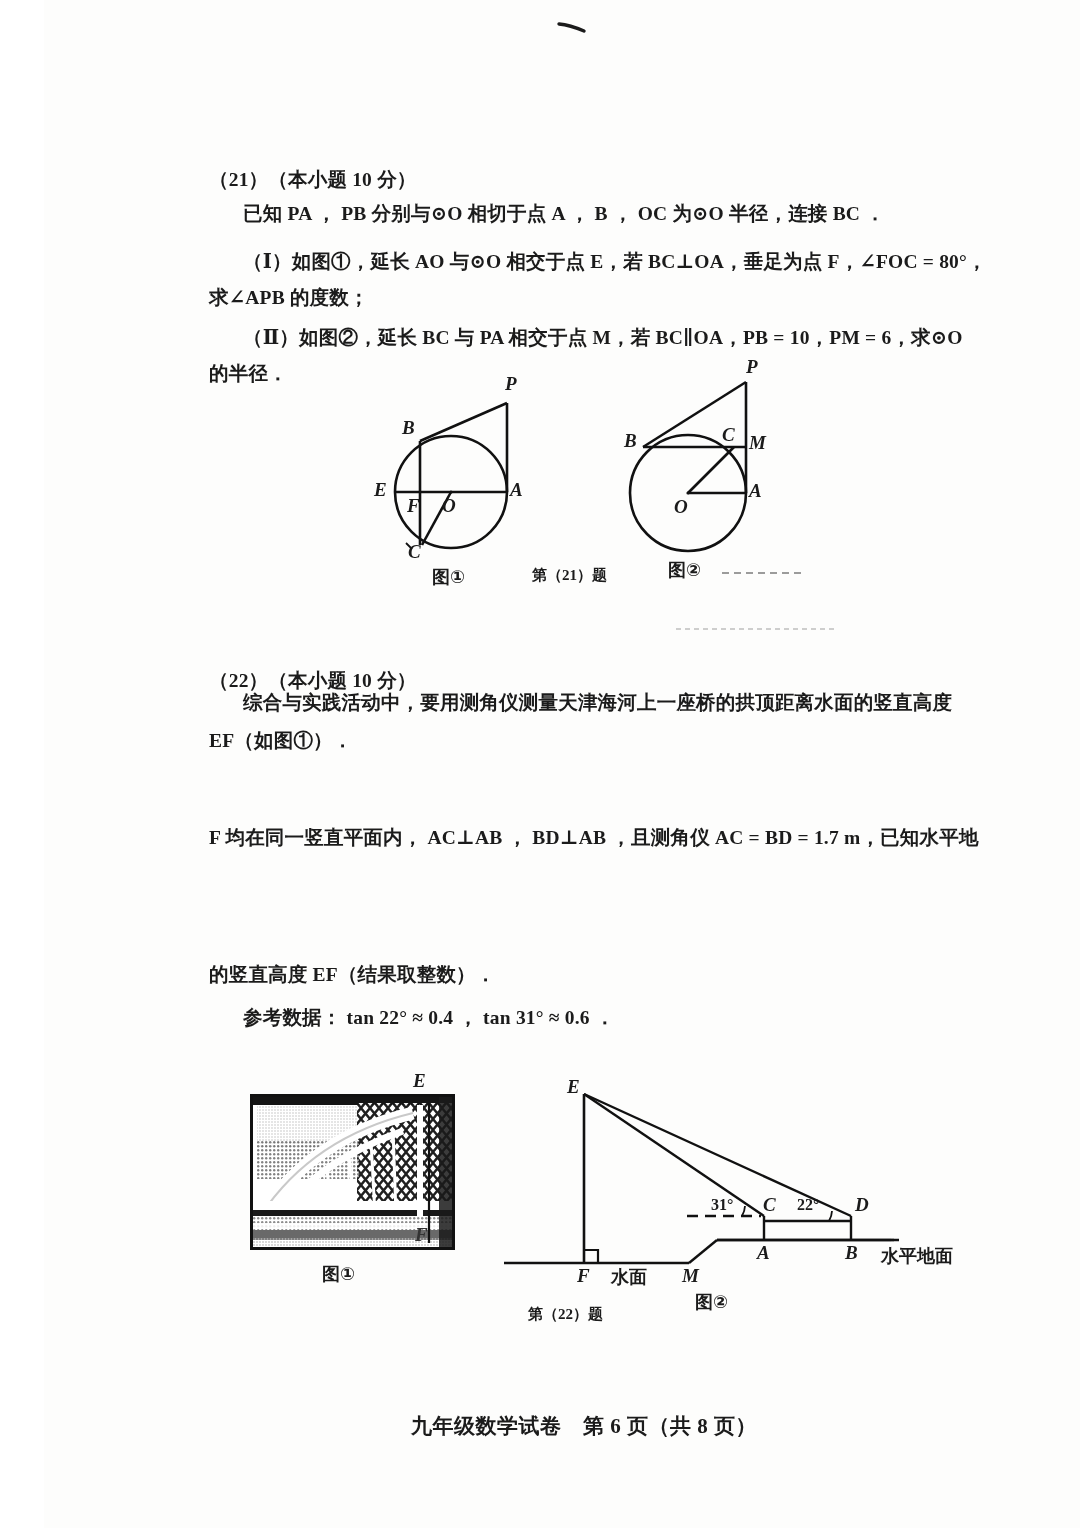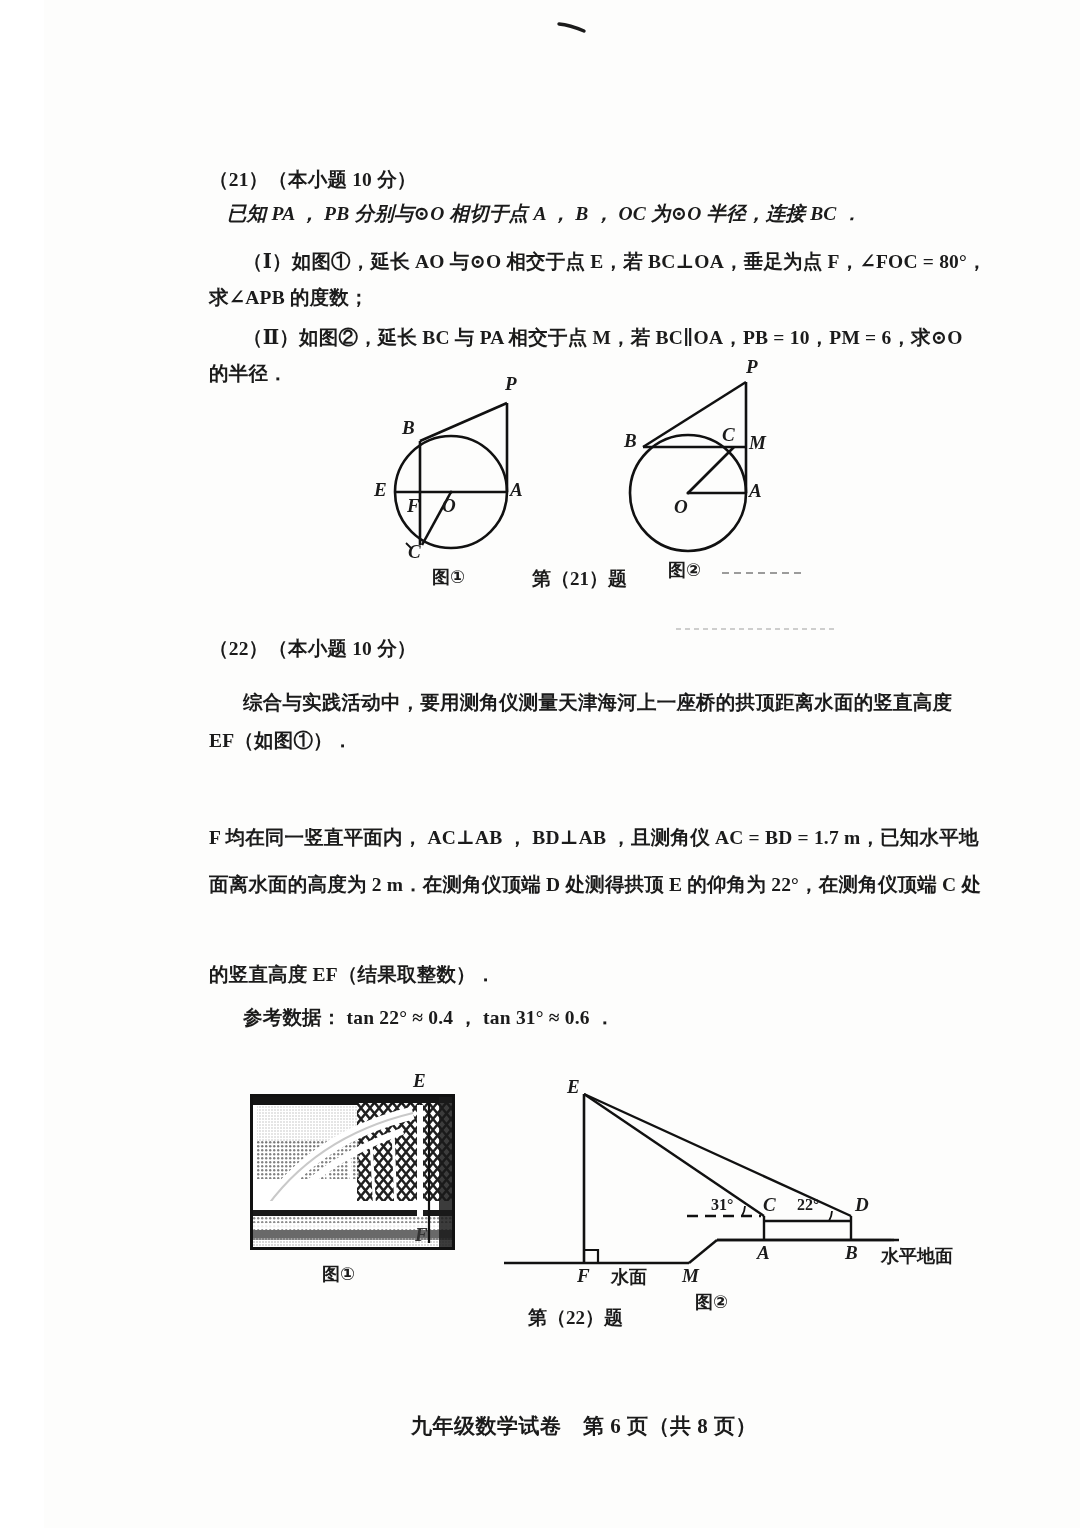--- a/index.html
+++ b/index.html
@@ -12,21 +12,21 @@
   .page{position:absolute;inset:0;background:#fdfdfc;margin-left:44px;}
 
   
   .txt{position:absolute;white-space:nowrap;}
   .body-line{
     font-size:19.5px;line-height:1;letter-spacing:.2px;
     font-family:"Liberation Serif","DejaVu Serif",serif;
     font-weight:600;
   }
   .hdr{font-size:19.5px;font-weight:600;}
-  .fig-cap{font-size:19px;font-weight:600;}
+  .fig-cap{font-size:15px;font-weight:600;}
   .lbl{position:absolute;font-style:italic;font-weight:700;font-size:19px;
        font-family:"Liberation Serif","DejaVu Serif",serif;}
   .lbl-cn{position:absolute;font-size:18px;font-weight:700;
        font-family:"Liberation Sans","DejaVu Sans",sans-serif;}
   .ang{position:absolute;font-size:16px;font-weight:700;
        font-family:"Liberation Serif","DejaVu Serif",serif;}
 
   
   .footer{position:absolute;left:0;width:1080px;text-align:center;
           font-size:21px;font-weight:700;letter-spacing:.5px;}
@@ -53,21 +53,21 @@
 <body>
 
 <div class="page">
 
   <svg class="topmark" style="left:514px;top:22px;" viewBox="0 0 28 10">
     <path d="M1 2 Q12 3 26 9" stroke="#1b1b1b" stroke-width="3.4" fill="none" stroke-linecap="round"></path>
   </svg>
 
   <div class="txt hdr body-line" style="left:165px;top:170px;">（21）（本小题 10 分）</div>
 
-  <div class="txt body-line" style="left:183px;top:204px;font-style:italic;">已知 PA ， PB 分别与⊙O 相切于点 A ， B ， OC 为⊙O 半径，连接 BC ．</div>
+  <div class="txt body-line" style="left:199px;top:204px;">已知 PA ， PB 分别与⊙O 相切于点 A ， B ， OC 为⊙O 半径，连接 BC ．</div>
 
   <div class="txt body-line" style="left:199px;top:252px;">（Ⅰ）如图①，延长 AO 与⊙O 相交于点 E，若 BC⊥OA，垂足为点 F，∠FOC = 80°，</div>
 
   <div class="txt body-line" style="left:165px;top:288px;">求∠APB 的度数；</div>
 
   <div class="txt body-line" style="left:199px;top:328px;">（Ⅱ）如图②，延长 BC 与 PA 相交于点 M，若 BC∥OA，PB = 10，PM = 6，求⊙O</div>
 
   <div class="txt body-line" style="left:165px;top:364px;">的半径．</div>
 
   <div class="fig" style="left:330px;top:375px;width:200px;height:190px;">
@@ -120,30 +120,29 @@
     <span class="lbl" style="left:52px;top:134px;">O</span>
     <span class="lbl" style="left:127px;top:118px;">A</span>
     <span class="lbl-cn fig-cap" style="left:46px;top:196px;">图②</span>
   </div>
 
   <div class="txt fig-cap" style="left:488px;top:566px;">第（21）题</div>
 
   <div class="dashline" style="left:678px;top:572px;width:80px;"></div>
   <div class="dashline faint" style="left:632px;top:628px;width:158px;"></div>
 
-  <div class="txt hdr body-line" style="left:165px;top:639px;">（22）（本小题 10 分）</div>
+  <div class="txt hdr body-line" style="left:165px;top:671px;">（22）（本小题 10 分）</div>
 
   <div class="txt body-line" style="left:199px;top:693px;">综合与实践活动中，要用测角仪测量天津海河上一座桥的拱顶距离水面的竖直高度</div>
 
   <div class="txt body-line" style="left:165px;top:731px;">EF（如图①）．</div>
 
 
   <div class="txt body-line" style="left:165px;top:828px;">F 均在同一竖直平面内， AC⊥AB ， BD⊥AB ，且测角仪 AC = BD = 1.7 m，已知水平地</div>
 
-  <div class="txt body-line" style="left:165px;top:875px;">面离水面的高度为 2 m．在测角仪顶端 D 处测得拱顶 E 的仰角为 22°，在测角仪顶端 C 处</div>
 
 
   <div class="txt body-line" style="left:165px;top:965px;">的竖直高度 EF（结果取整数）．</div>
 
   <div class="txt body-line" style="left:199px;top:1008px;">参考数据： tan 22° ≈ 0.4 ， tan 31° ≈ 0.6 ．</div>
 
   <div class="fig" style="left:206px;top:1094px;width:210px;height:200px;">
     <div class="photo" style="left:0;top:0;width:199px;height:150px;">
       <svg width="199" height="150" viewBox="0 0 199 150">
         <defs>

